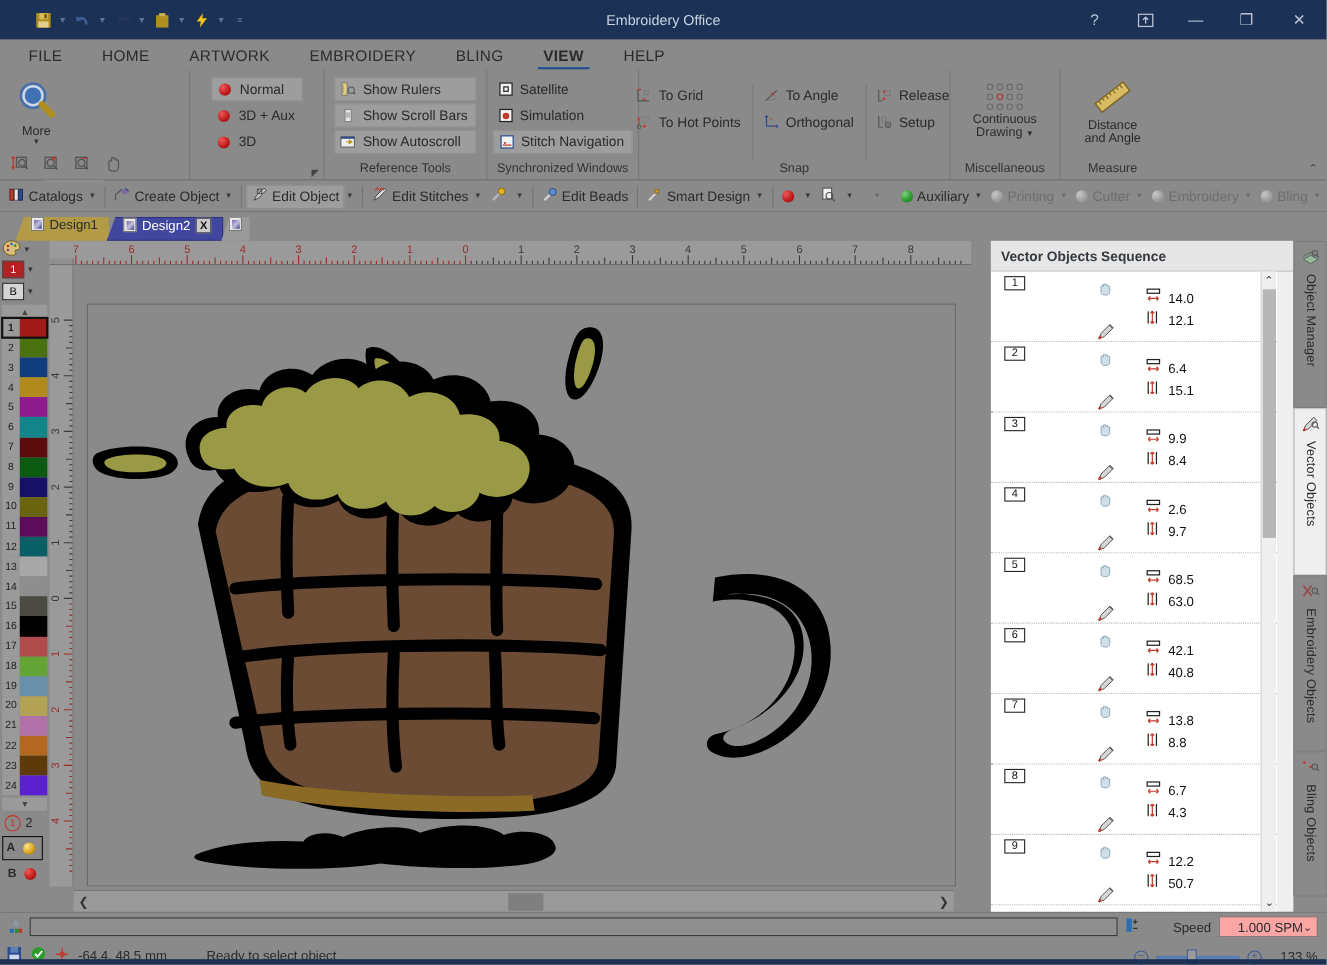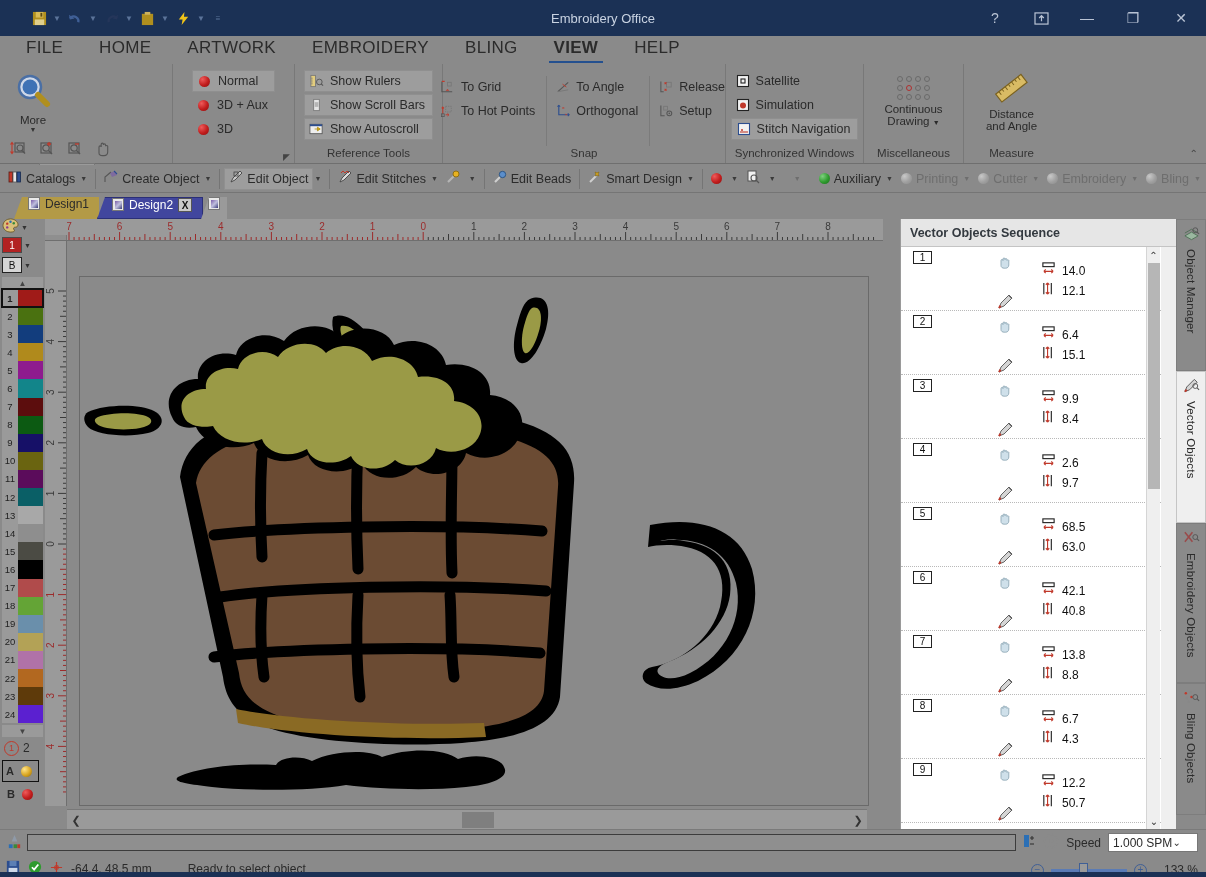--- a/index.html
+++ b/index.html
@@ -31,21 +31,21 @@
   .winbtn { width:46px; height:36px; display:flex; align-items:center; justify-content:center;
     color:#b9c3d4; font-size:14px; }
   .winbtn.close { width:50px; }
 
   
   .ribbon-tabs {
     position:absolute; top:36px; left:0; width:1206px; height:28px;
     background:#8a8a8a; display:flex; align-items:flex-end; padding-left:8px;
   }
   .rtab {
-    padding:3px 18px 6px 18px; font-size:17px; color:#2b2b2b; letter-spacing:.3px;
+    padding:3px 18px 6px 18px; font-size:14px; color:#2b2b2b; letter-spacing:.3px;
     position:relative;
   }
   .rtab.active { font-weight:bold; }
   .rtab.active::after {
     content:''; position:absolute; left:13px; right:13px; bottom:1px; height:2px; background:#24508f;
   }
 
   
   .ribbon {
     position:absolute; top:64px; left:0; width:1206px; height:100px;
@@ -201,22 +201,22 @@
   .dtabv { width:30px; background:#8a8a8a; border:1px solid #7d7d7d; display:flex; flex-direction:column;
      align-items:center; padding-top:6px; gap:4px; }
   .dtabv.active { background:#efefef; border-color:#c5c5c5; }
   .dtabv .vtxt { writing-mode:vertical-rl; font-size:11.5px; color:#2b2b2b; letter-spacing:.2px; }
 
   
   .bottombar { position:absolute; left:0; top:829px; width:1206px; height:26px; background:#8a8a8a;
      display:flex; align-items:center; border-top:1px solid #7a7a7a; }
   .simfield { flex:1; height:17px; margin:0 6px 0 4px; background:#8f8f8f; border:1px solid #3c3c3c; }
   .sim-ctrls { display:flex; align-items:center; gap:7px; padding-right:8px; font-size:12px; }
-  .spmbox { width:90px; height:19px; background:#ffffff; border:1px solid #777; display:flex;
-    align-items:center; justify-content:flex-start; padding:0 4px; font-size:12px; }
+  .spmbox { width:90px; height:19px; background:#fca5a5; border:1px solid #777; display:flex;
+    align-items:center; justify-content:flex-end; padding:0 4px; font-size:12px; }
   .statusbar { position:absolute; left:0; top:855px; width:1206px; height:22px; background:#8a8a8a;
      display:flex; align-items:flex-end; font-size:12px; }
   .sb-left { display:flex; align-items:center; gap:8px; padding-left:6px; }
   .sb-right { position:absolute; right:8px; display:flex; align-items:center; gap:7px; }
   .zslider { width:76px; height:3px; background:#5a7bb5; position:relative; }
   .zknob { position:absolute; left:28px; top:-6px; width:9px; height:14px; background:#9a9a9a;
     border:1px solid #3f5f96; }
   .zbtn { width:13px; height:13px; border-radius:50%; border:1.5px solid #3f5f96; color:#3f5f96;
     font-size:10px; line-height:10px; display:flex; align-items:center; justify-content:center; }
   .bluebar { position:absolute; left:0; top:872px; width:1206px; height:5px; background:#1b3155; }
@@ -406,20 +406,56 @@
                   <path d="M6 7 H11 M9 5 L12 7 L9 9 Z" fill="#f0c419" stroke="#a8860f" stroke-width=".8"></path>
                 </svg>
             </span>
             <span>Show Autoscroll</span>
           </div>
         </div>
       </div>
       <div class="rgroup-label">Reference Tools</div>
     </div>
 
+    <div class="rgroup" style="width:138px;">
+      <div class="rgroup-body">
+        <div class="stackbtns">
+          <div class="tbtn">
+            <span class="ico">
+              <svg width="14" height="14" viewBox="0 0 14 14">
+                  <rect x="1.5" y="1.5" width="11" height="11" fill="#f2f2f2" stroke="#222" stroke-width="1.1"></rect>
+                  <rect x="5" y="5" width="4" height="4" fill="none" stroke="#222" stroke-width="1.1"></rect>
+                </svg>
+            </span>
+            <span>Satellite</span>
+          </div>
+          <div class="tbtn">
+            <span class="ico">
+              <svg width="14" height="14" viewBox="0 0 14 14">
+                  <rect x="1.5" y="1.5" width="11" height="11" fill="#f2f2f2" stroke="#222" stroke-width="1.1"></rect>
+                  <circle cx="7" cy="7.5" r="3" fill="#c0392b"></circle>
+                </svg>
+            </span>
+            <span>Simulation</span>
+          </div>
+          <div class="tbtn sel">
+            <span class="ico">
+              <svg width="14" height="14" viewBox="0 0 14 14">
+                  <rect x="1.5" y="1.5" width="11" height="11" fill="#f2f2f2" stroke="#2b4d8f" stroke-width="1.1"></rect>
+                  <path d="M3 10 h8" stroke="#c0392b" stroke-width="1.1"></path>
+                  <circle cx="5" cy="8" r="1" fill="#c0392b"></circle>
+                </svg>
+            </span>
+            <span>Stitch Navigation</span>
+          </div>
+        </div>
+      </div>
+      <div class="rgroup-label">Synchronized Windows</div>
+    </div>
+
     <div class="rgroup" style="width:283px;">
       <div class="rgroup-body cols2" style="padding-top:10px;">
         <div class="stackbtns">
           <div class="tbtn">
             <span class="ico">
               <svg width="15" height="14" viewBox="0 0 16 14">
                   <path d="M2 1 V12 H13" stroke="#555" stroke-width="1.1" fill="none"></path>
                   <rect x="8" y="2" width="4" height="4" fill="none" stroke="#777" stroke-width=".9"></rect>
                   <path d="M2 1 h3" stroke="#c0392b" stroke-width="1.3"></path>
                   <path d="M6 11 l2-2 2 2z" fill="#c0392b"></path>
@@ -484,56 +520,20 @@
                   <rect x="5" y="2" width="4" height="4" fill="none" stroke="#777" stroke-width=".9"></rect>
                   <circle cx="11" cy="9.5" r="2.6" fill="none" stroke="#555" stroke-width="1.1"></circle>
                   <circle cx="11" cy="9.5" r=".9" fill="#555"></circle>
                 </svg>
             </span>
             <span>Setup</span>
           </div>
         </div>
       </div>
       <div class="rgroup-label">Snap</div>
-    </div>
-
-    <div class="rgroup" style="width:138px;">
-      <div class="rgroup-body">
-        <div class="stackbtns">
-          <div class="tbtn">
-            <span class="ico">
-              <svg width="14" height="14" viewBox="0 0 14 14">
-                  <rect x="1.5" y="1.5" width="11" height="11" fill="#f2f2f2" stroke="#222" stroke-width="1.1"></rect>
-                  <rect x="5" y="5" width="4" height="4" fill="none" stroke="#222" stroke-width="1.1"></rect>
-                </svg>
-            </span>
-            <span>Satellite</span>
-          </div>
-          <div class="tbtn">
-            <span class="ico">
-              <svg width="14" height="14" viewBox="0 0 14 14">
-                  <rect x="1.5" y="1.5" width="11" height="11" fill="#f2f2f2" stroke="#222" stroke-width="1.1"></rect>
-                  <circle cx="7" cy="7.5" r="3" fill="#c0392b"></circle>
-                </svg>
-            </span>
-            <span>Simulation</span>
-          </div>
-          <div class="tbtn sel">
-            <span class="ico">
-              <svg width="14" height="14" viewBox="0 0 14 14">
-                  <rect x="1.5" y="1.5" width="11" height="11" fill="#f2f2f2" stroke="#2b4d8f" stroke-width="1.1"></rect>
-                  <path d="M3 10 h8" stroke="#c0392b" stroke-width="1.1"></path>
-                  <circle cx="5" cy="8" r="1" fill="#c0392b"></circle>
-                </svg>
-            </span>
-            <span>Stitch Navigation</span>
-          </div>
-        </div>
-      </div>
-      <div class="rgroup-label">Synchronized Windows</div>
     </div>
 
     <div class="rgroup" style="width:100px;">
       <div class="rgroup-body" style="justify-content:center;padding-top:8px;">
         <div class="bigbtn" style="width:90px;">
           <div class="dots-grid">
             <i></i>
               <i></i>
               <i></i>
               <i></i>

